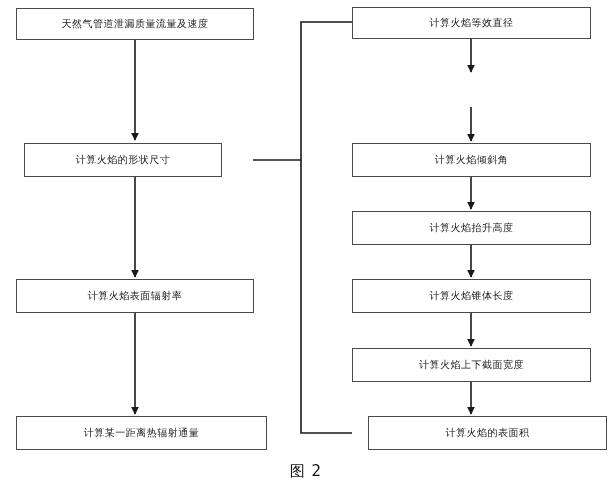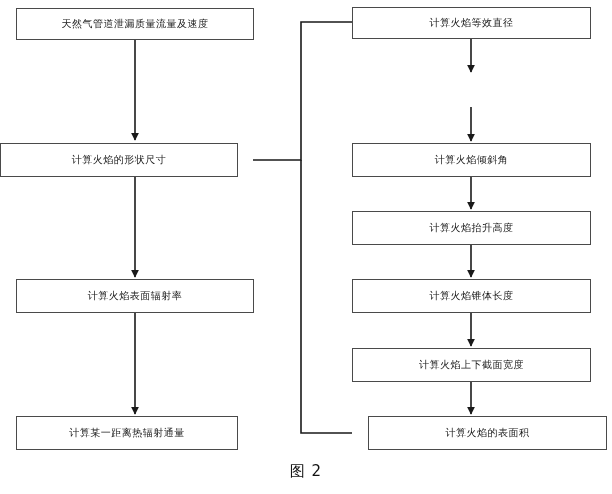--- a/index.html
+++ b/index.html
@@ -81,29 +81,29 @@
     <line x1="471" y1="176" x2="471" y2="209" stroke="#1a1a1a" stroke-width="1.6" marker-end="url(#arrowhead)"></line>
     <line x1="471" y1="244" x2="471" y2="277" stroke="#1a1a1a" stroke-width="1.6" marker-end="url(#arrowhead)"></line>
     <line x1="471" y1="312" x2="471" y2="346" stroke="#1a1a1a" stroke-width="1.6" marker-end="url(#arrowhead)"></line>
     <line x1="471" y1="381" x2="471" y2="414" stroke="#1a1a1a" stroke-width="1.6" marker-end="url(#arrowhead)"></line>
   </svg>
 
   <div class="node" style="left:16px; top:8px; width:238px; height:32px;">
     <span>天然气管道泄漏质量流量及速度</span>
   </div>
 
-  <div class="node" style="left:0; top:143px; width:238px; height:34px;">
+  <div class="node" style="left:24px; top:143px; width:198px; height:34px;">
     <span>计算火焰的形状尺寸</span>
   </div>
 
   <div class="node" style="left:16px; top:279px; width:238px; height:34px;">
     <span>计算火焰表面辐射率</span>
   </div>
 
-  <div class="node" style="left:16px; top:416px; width:222px; height:34px;">
+  <div class="node" style="left:16px; top:416px; width:251px; height:34px;">
     <span>计算某一距离热辐射通量</span>
   </div>
 
   <div class="node" style="left:352px; top:7px; width:239px; height:32px;">
     <span>计算火焰等效直径</span>
   </div>
 
 
   <div class="node" style="left:352px; top:143px; width:239px; height:34px;">
     <span>计算火焰倾斜角</span>

